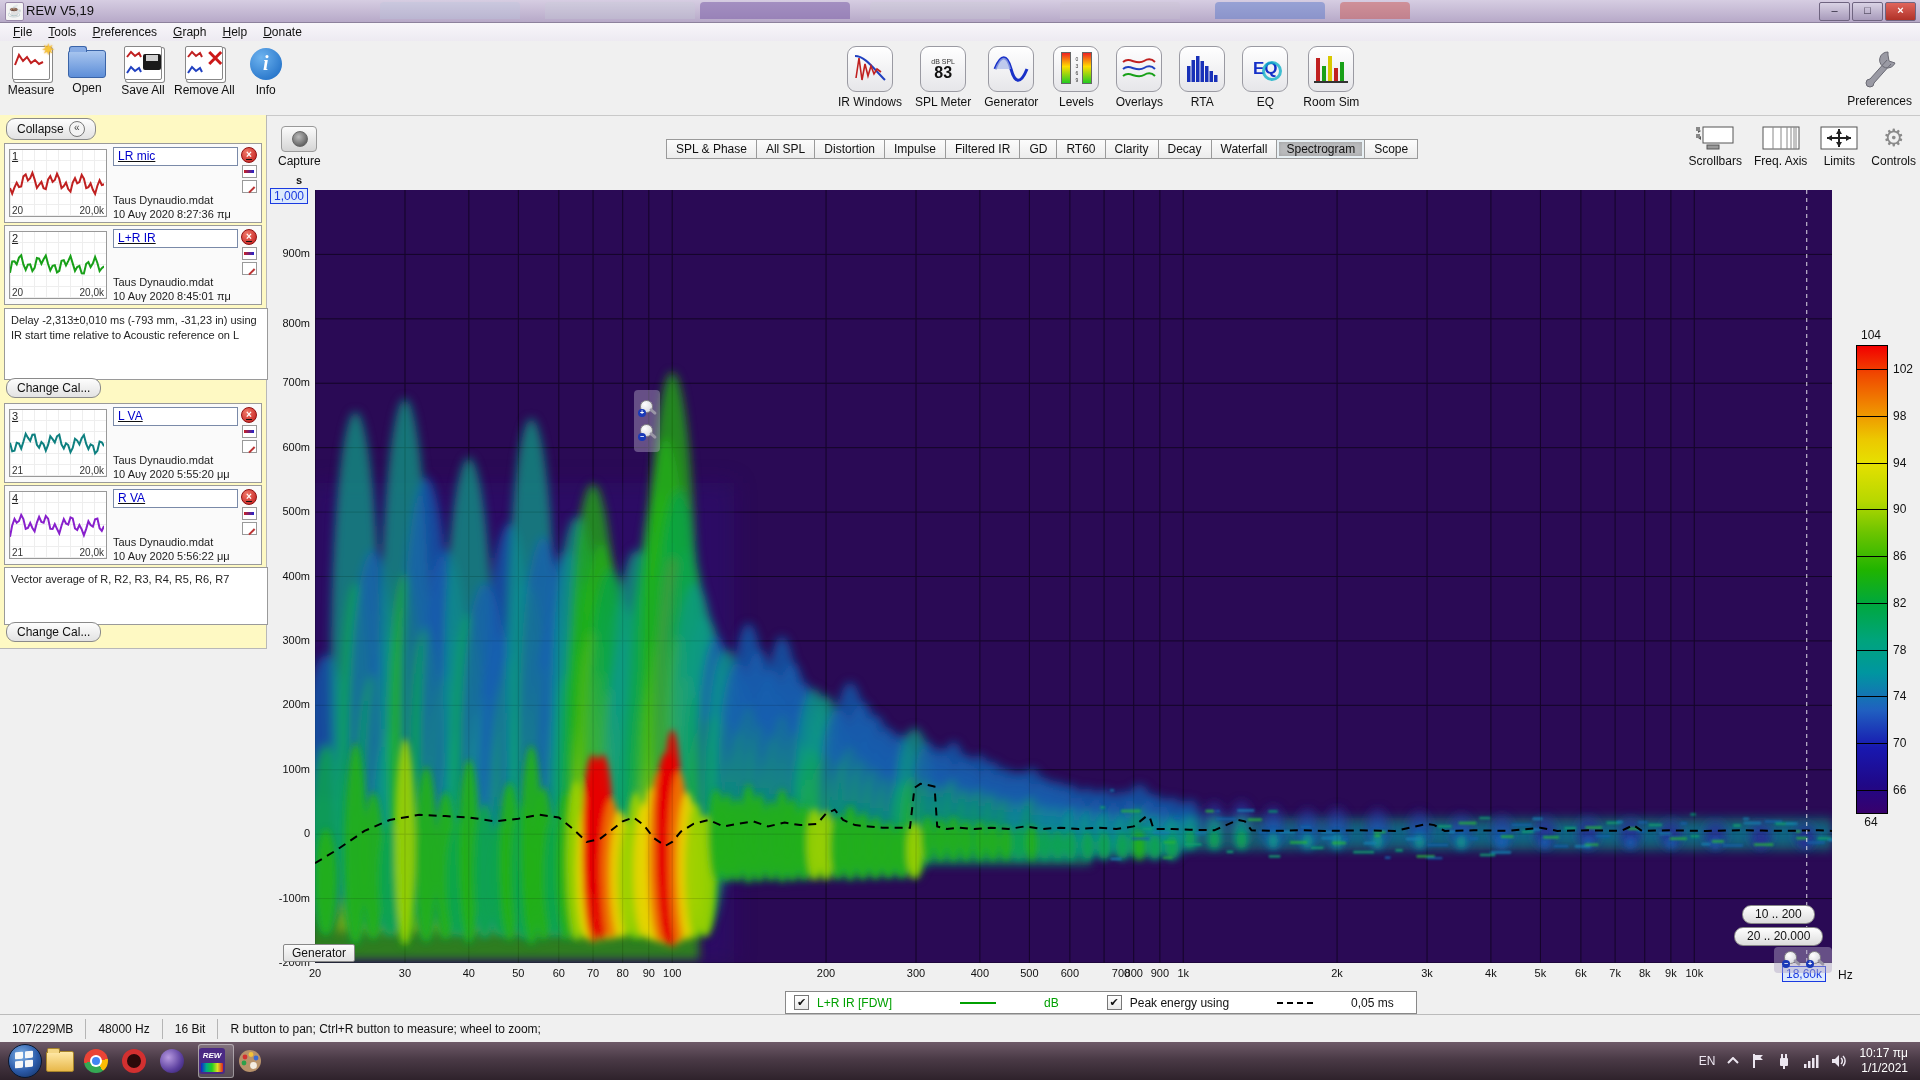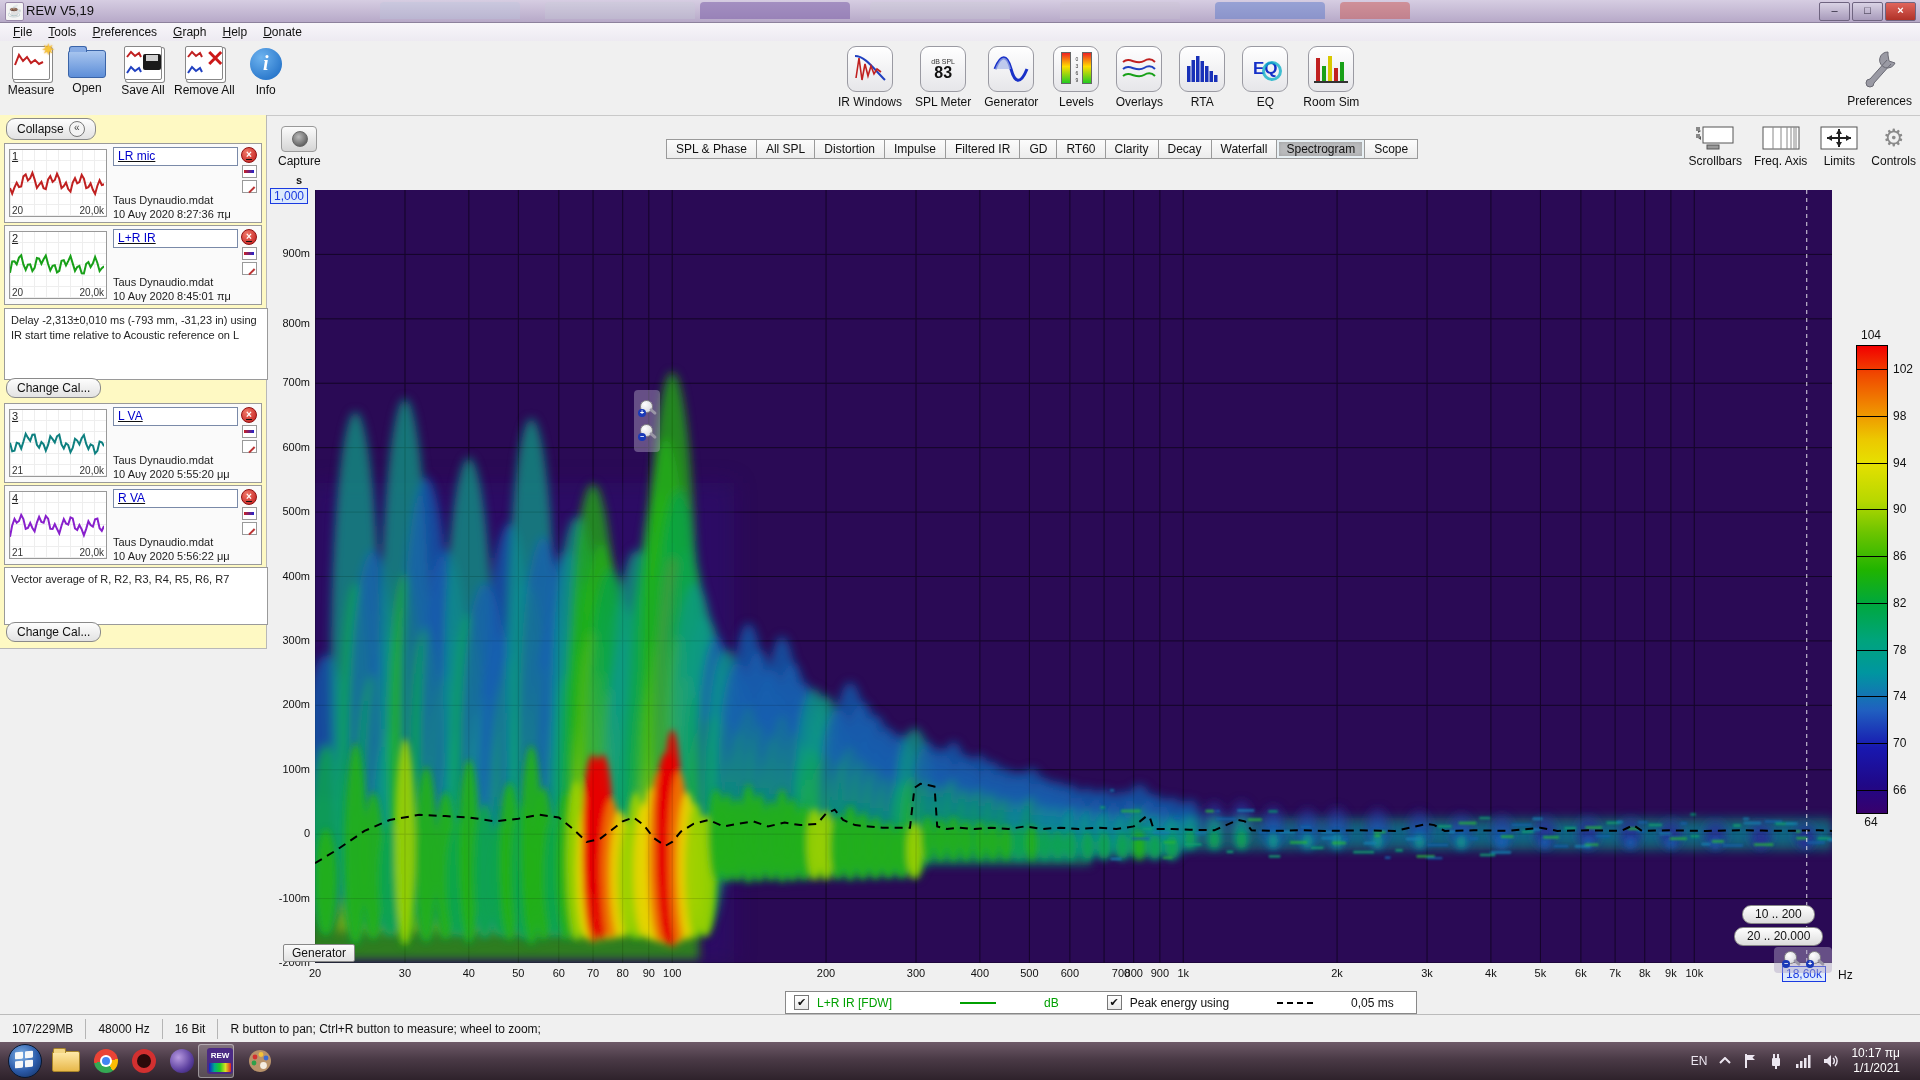--- a/index.html
+++ b/index.html
@@ -119,34 +119,34 @@
   .linesample{width:36px;height:0;border-top:2px solid #00a000;}
   .dashsample{width:36px;height:0;border-top:2px dashed #000;}
   
   #statusbar{position:absolute;left:0;top:1014px;width:1920px;height:28px;background:#f0f0f0;border-top:1px solid #bbb;display:flex;align-items:center;font-size:12px;}
   .scell{padding:0 12px;border-right:1px solid #b5b5b5;height:20px;line-height:20px;}
   #taskbar{position:absolute;left:0;top:1042px;width:1920px;height:38px;
     background:linear-gradient(#6e5a68,#4a3a46 45%,#2e222b);display:flex;align-items:center;}
   #startorb{width:32px;height:32px;margin-left:8px;border-radius:50%;
     background:radial-gradient(circle at 38% 32%,#7fb2e8,#2b5aa8 55%,#102a58);border:1px solid #0a1830;position:relative;}
   .flagpane{position:absolute;width:8px;height:7px;background:#fffdfa;border-radius:1px;opacity:.95;}
-  .tbapp{width:34px;height:32px;margin-left:4px;display:flex;align-items:center;justify-content:flex-end;border-radius:3px;}
+  .tbapp{width:34px;height:32px;margin-left:4px;display:flex;align-items:center;justify-content:flex-start;border-radius:3px;font-style:italic;}
   .tbapp.active{background:rgba(255,255,255,.18);border:1px solid rgba(255,255,255,.4);}
   .tfolder{width:26px;height:19px;background:linear-gradient(#ffe9a8,#e8b84a);border:1px solid #a8852a;border-radius:2px;position:relative;}
   .tfolder:before{content:"";position:absolute;left:0;top:-4px;width:11px;height:4px;background:#f4d684;border:1px solid #a8852a;border-bottom:none;border-radius:2px 2px 0 0;}
   .chromeic{width:24px;height:24px;border-radius:50%;background:conic-gradient(from -40deg,#ea4335 0 120deg,#fbbc05 120deg 185deg,#34a853 185deg 300deg,#ea4335 300deg);position:relative;}
   .chromeic:before{content:"";position:absolute;left:6px;top:6px;width:12px;height:12px;border-radius:50%;background:#fff;}
   .chromeic:after{content:"";position:absolute;left:8px;top:8px;width:8px;height:8px;border-radius:50%;background:#4285f4;}
   .operaic{width:24px;height:24px;border-radius:50%;background:#2a0a0a;border:5px solid #d23030;box-sizing:border-box;}
   .browseric{width:24px;height:24px;border-radius:50%;background:radial-gradient(circle at 35% 35%,#b79ae0,#5b3f9e 60%,#2a1a5e);}
   .rewic{width:26px;height:26px;border-radius:3px;background:#4b2a84;position:relative;display:flex;align-items:flex-start;justify-content:center;}
   .rewic .rtxt{color:#fff;font-size:8px;font-weight:bold;margin-top:3px;}
   .rewic:after{content:"";position:absolute;left:2px;bottom:2px;width:22px;height:9px;
     background:linear-gradient(90deg,#12c,#0a8,#2c2,#dd2,#d22);border-radius:1px;}
-  .tray{margin-left:auto;display:flex;align-items:center;gap:12px;padding-right:20px;color:#ece6f0;}
+  .tray{margin-left:auto;display:flex;align-items:center;gap:12px;padding-right:12px;color:#ece6f0;}
   .trayico{display:flex;align-items:center;}
   #clock{text-align:right;font-size:12px;line-height:15px;color:#fff;}
 </style>
 </head>
 <body>
 
 <div id="app">
 
   <div id="titlebar">
     <div class="ghost" style="left:380px;width:140px;background:#b9c6dd;opacity:.35;"></div>

